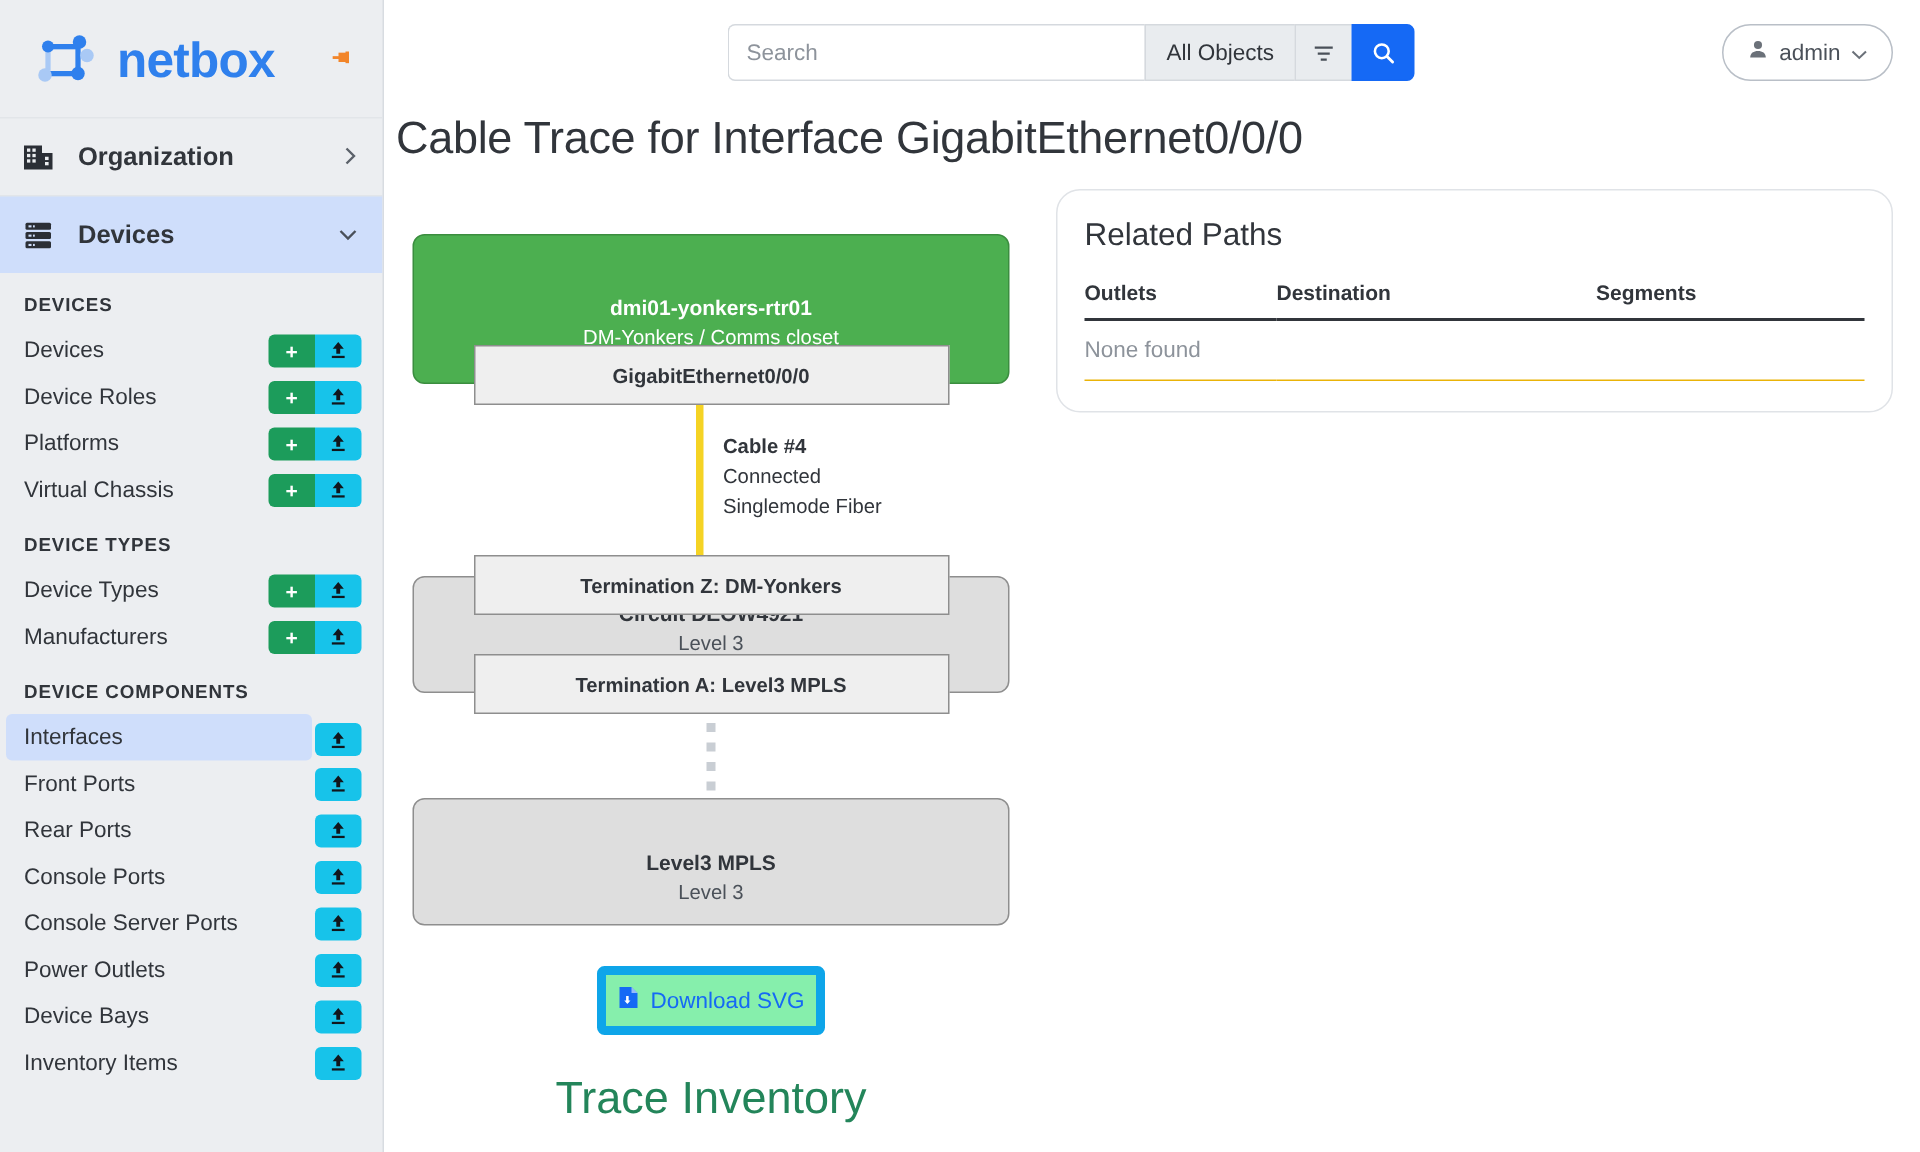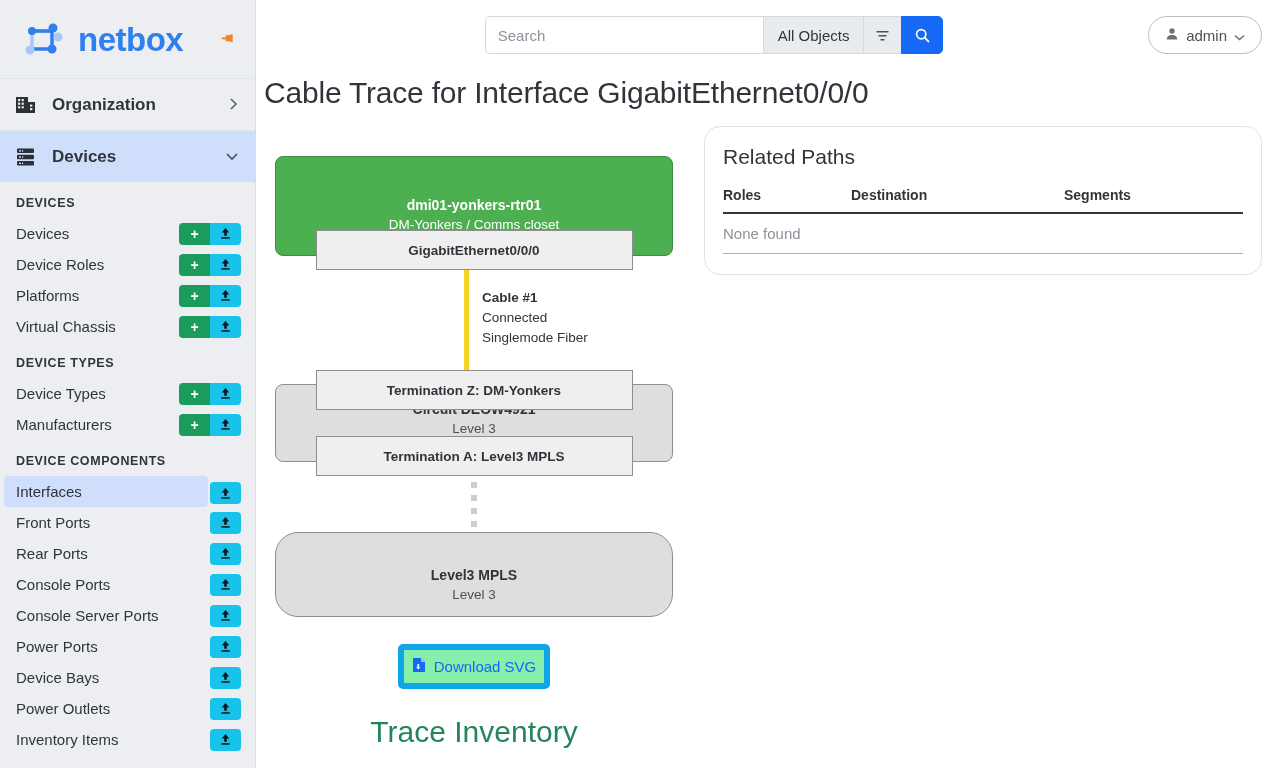--- a/index.html
+++ b/index.html
@@ -180,21 +180,21 @@
   .node-circuit .n-title { font-size: 14px; font-weight: 700; line-height: 20px; color: #31353b; }
   .node-circuit .n-sub { font-size: 13.5px; line-height: 20px; color: #4b5159; }
   .term-z { margin: 0 auto -26px auto; position: relative; z-index: 3; }
   .term-a { margin: -26px auto 0 auto; position: relative; z-index: 3; }
 
   .dots { height: 56px; display: flex; flex-direction: column; align-items: center; justify-content: center; gap: 7px; }
   .dots i { display: block; width: 6px; height: 6px; background: #c9ced4; }
 
   .node-provider {
     background: #dedede; border-color: #8e8e8e;
-    height: 85px; padding-top: 32px; margin-top: 0; border-radius: 23px;
+    height: 85px; padding-top: 32px; margin-top: 0;
   }
   .node-provider .n-title { font-size: 14px; font-weight: 700; line-height: 20px; color: #31353b; }
   .node-provider .n-sub { font-size: 13.5px; line-height: 20px; color: #4b5159; }
 
   .dl-wrap { text-align: center; padding-top: 27px; }
   .btn-download {
     display: inline-flex; align-items: center; gap: 8px;
     padding: 7px 8px; font-size: 15px;
     color: #1569f5; background: #86efac;
     border: 6px solid #0ea5e9; border-radius: 5px; cursor: pointer;
@@ -428,43 +428,32 @@
       <span class="ni-buttons">
         <button class="btn-mini btn-import only">
           <svg width="13" height="13" viewBox="0 0 14 14">
               <path d="M7 1 L11 6 L8.4 6 L8.4 9.5 L5.6 9.5 L5.6 6 L3 6 Z" fill="#11161c"></path>
               <rect x="2.4" y="11" width="9.2" height="1.6" fill="#11161c"></rect>
             </svg>
         </button>
       </span>
     </div>
     <div class="nav-item">
-      <span class="ni-label">Power Ports</span>
+      <span class="ni-label">Power Outlets</span>
       <span class="ni-buttons">
         <button class="btn-mini btn-import only">
           <svg width="13" height="13" viewBox="0 0 14 14">
               <path d="M7 1 L11 6 L8.4 6 L8.4 9.5 L5.6 9.5 L5.6 6 L3 6 Z" fill="#11161c"></path>
               <rect x="2.4" y="11" width="9.2" height="1.6" fill="#11161c"></rect>
             </svg>
         </button>
       </span>
     </div>
     <div class="nav-item">
       <span class="ni-label">Device Bays</span>
-      <span class="ni-buttons">
-        <button class="btn-mini btn-import only">
-          <svg width="13" height="13" viewBox="0 0 14 14">
-              <path d="M7 1 L11 6 L8.4 6 L8.4 9.5 L5.6 9.5 L5.6 6 L3 6 Z" fill="#11161c"></path>
-              <rect x="2.4" y="11" width="9.2" height="1.6" fill="#11161c"></rect>
-            </svg>
-        </button>
-      </span>
-    </div>
-    <div class="nav-item">
-      <span class="ni-label">Power Outlets</span>
       <span class="ni-buttons">
         <button class="btn-mini btn-import only">
           <svg width="13" height="13" viewBox="0 0 14 14">
               <path d="M7 1 L11 6 L8.4 6 L8.4 9.5 L5.6 9.5 L5.6 6 L3 6 Z" fill="#11161c"></path>
               <rect x="2.4" y="11" width="9.2" height="1.6" fill="#11161c"></rect>
             </svg>
         </button>
       </span>
     </div>
     <div class="nav-item">
@@ -529,21 +518,21 @@
           <div class="n-sub">DM-Yonkers / Comms closet</div>
         </div>
 
         <div class="term-box">
           <span>GigabitEthernet0/0/0</span>
         </div>
 
         <div class="cable-seg">
           <div class="cable-line"></div>
           <div class="cable-label">
-            <div class="cl-title">Cable #1</div>
+            <div class="cl-title">Cable #4</div>
             <div>Connected</div>
             <div>Singlemode Fiber</div>
           </div>
         </div>
 
         <div class="circuit-wrap">
           <div class="term-box term-z">
             <span>Termination Z: DM-Yonkers</span>
           </div>
           <div class="node node-circuit">
@@ -583,21 +572,21 @@
 
         <div class="trace-status">Trace Inventory</div>
       </div>
 
       <div class="side-col">
         <div class="card">
           <div class="card-title">Related Paths</div>
           <table class="paths">
             <thead>
               <tr>
-                <th style="width:128px">Roles</th>
+                <th style="width:128px">Outlets</th>
                 <th style="width:213px">Destination</th>
                 <th>Segments</th>
               </tr>
             </thead>
             <tbody>
               <tr>
                 <td colspan="3">None found</td>
               </tr>
             </tbody>
           </table>

